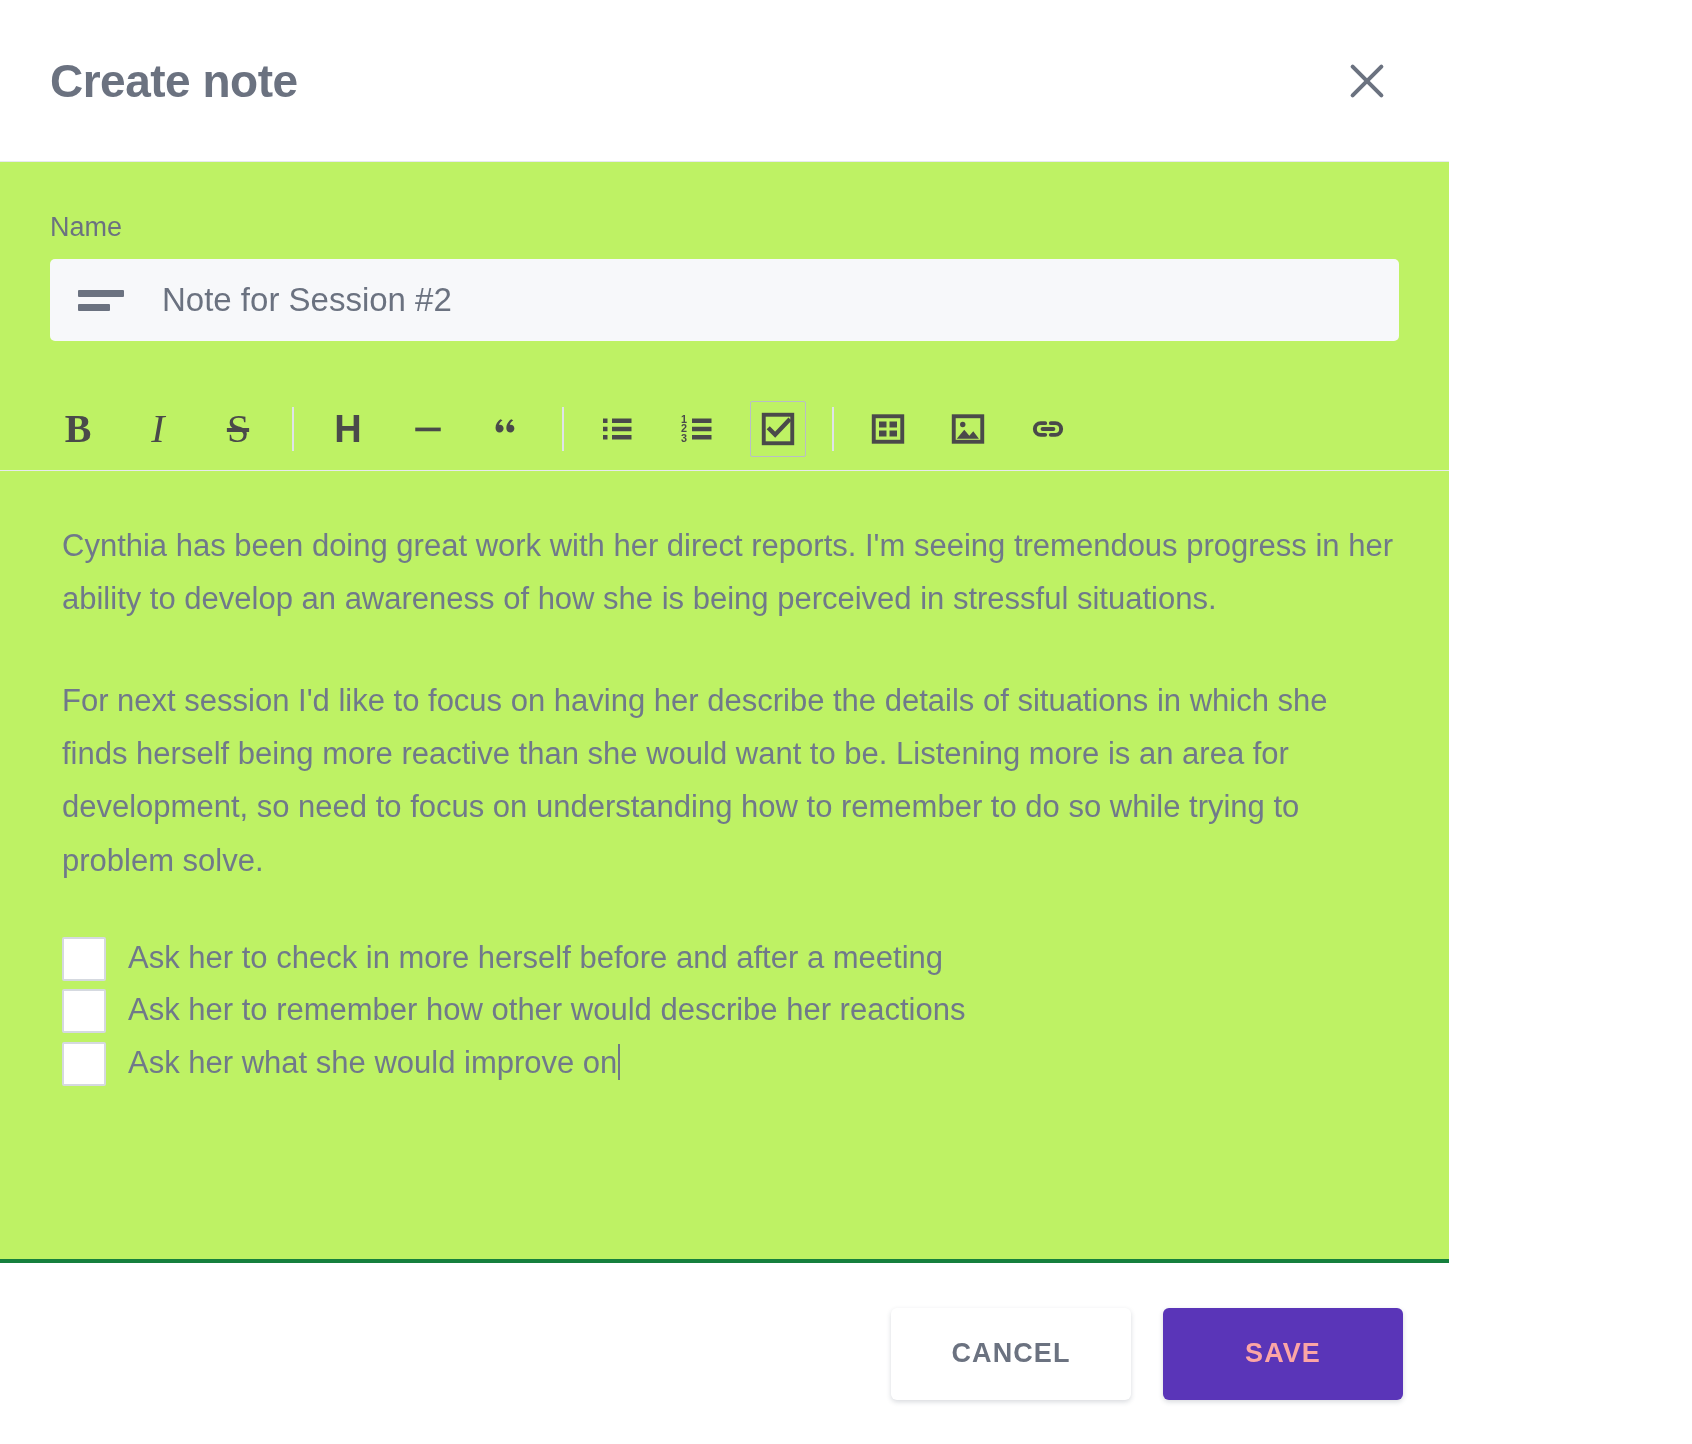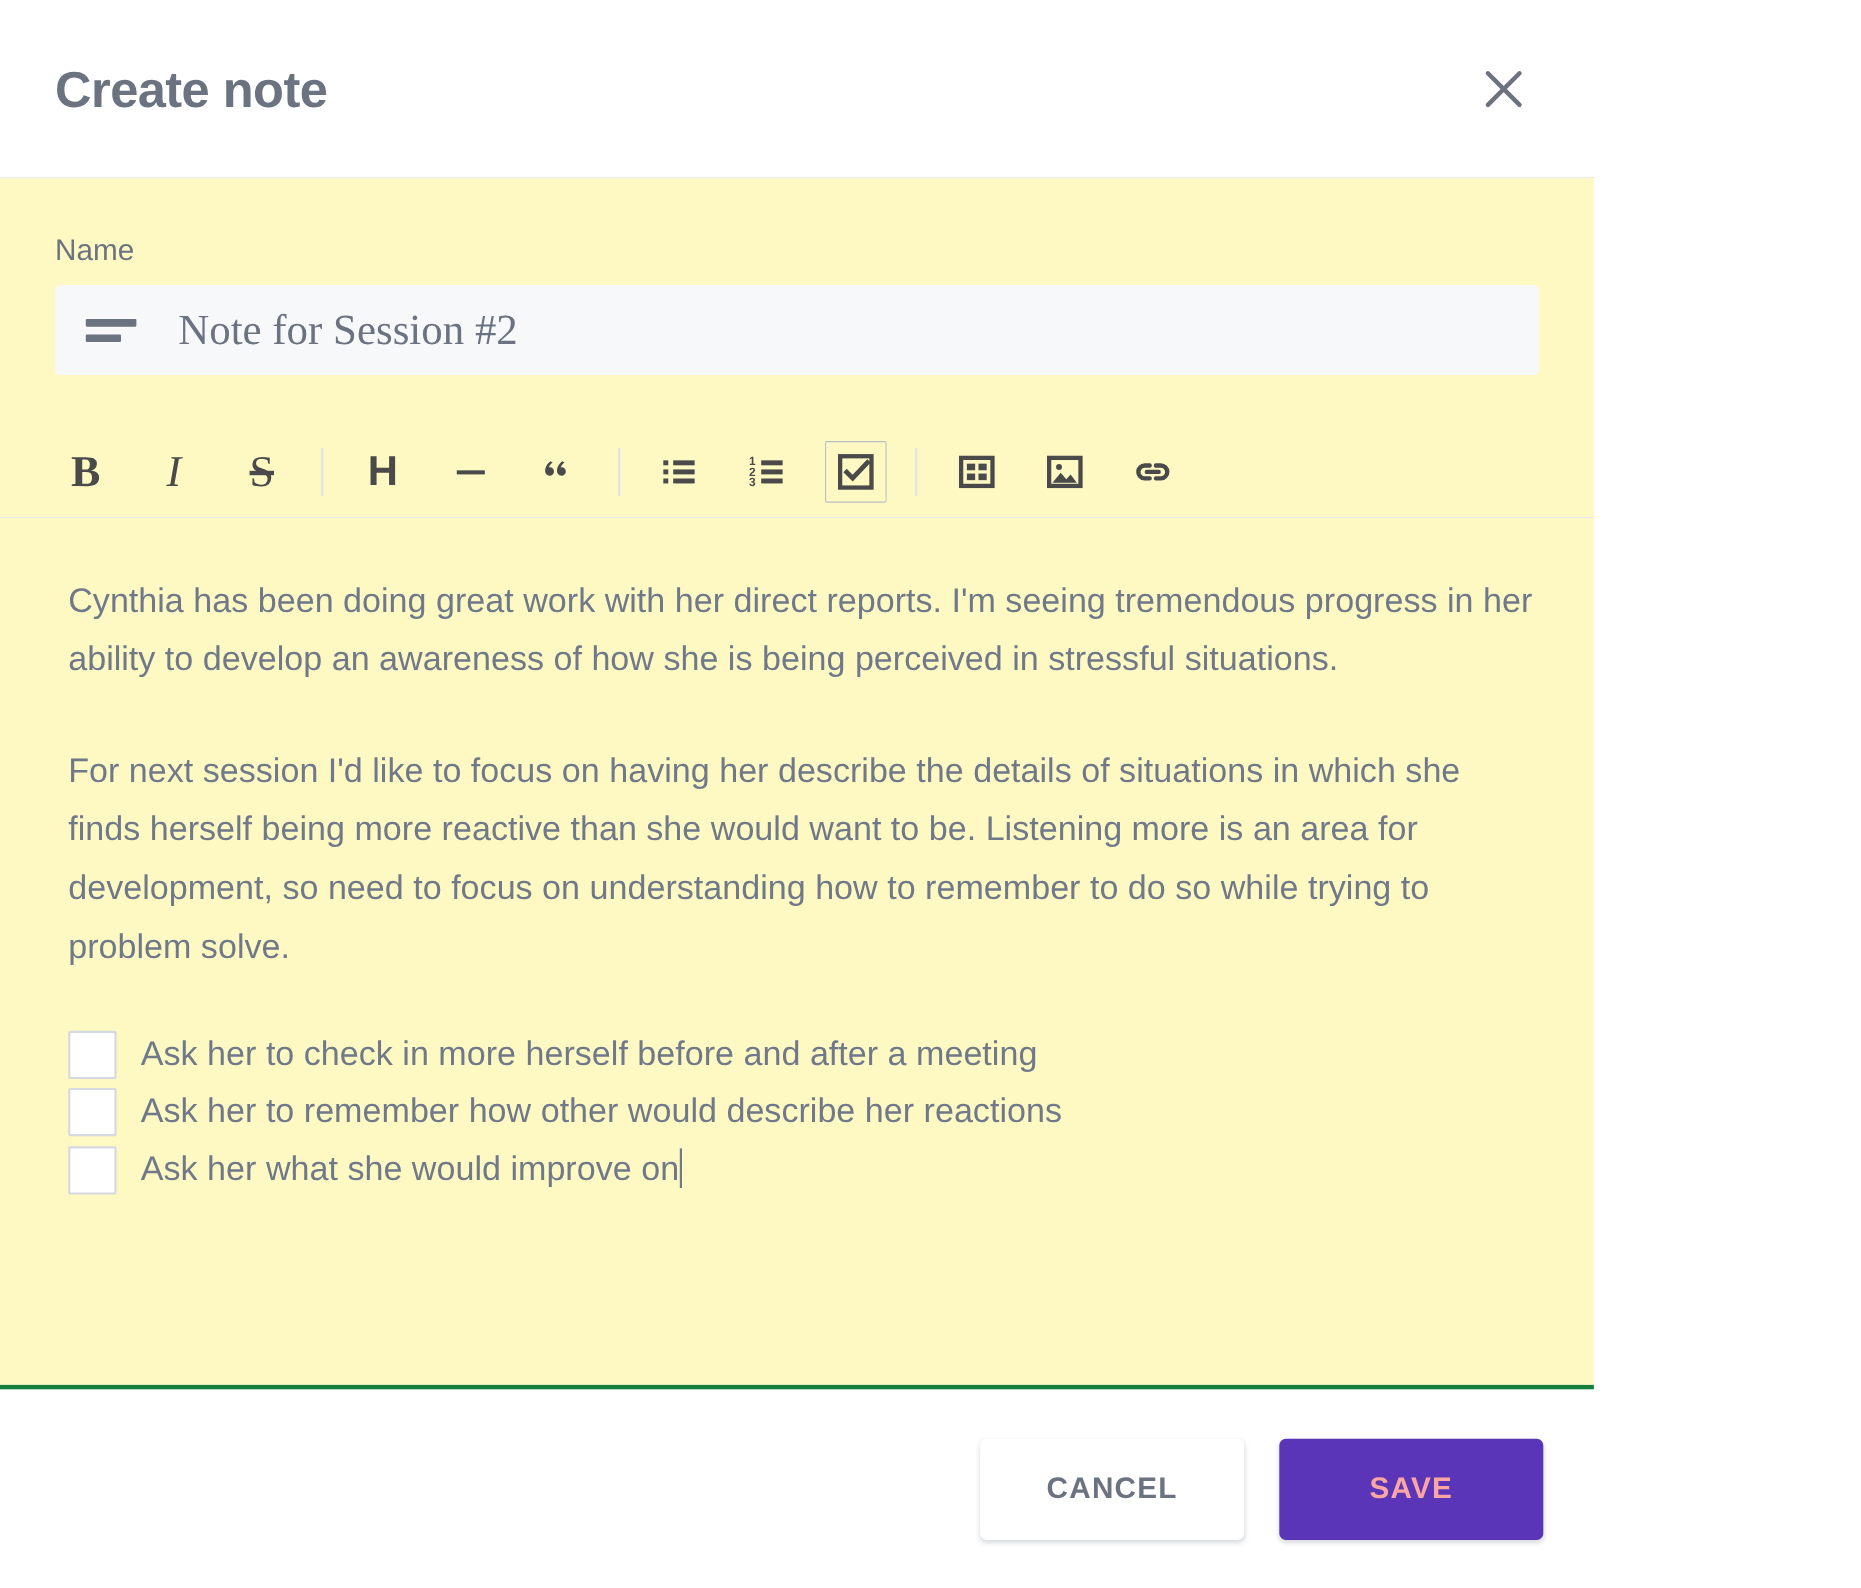--- a/index.html
+++ b/index.html
@@ -48,21 +48,21 @@
     border: none;
   }
   .close-btn svg { display: block; }
 
   
   .dlg-body {
     flex: 1 1 auto;
     display: flex;
     flex-direction: column;
     min-height: 0;
-    background: #fef9c3;
+    background: #bef264;
   }
 
   .field-block { padding: 52px 50px 0 50px; }
   .field-label {
     font-size: 27px;
     color: #6b7280;
     font-weight: 400;
     margin-bottom: 18px;
     line-height: 1;
   }
@@ -84,22 +84,22 @@
     margin-right: 38px;
   }
   .name-icon i { display: block; height: 7px; background: #6b7280; border-radius: 1px; }
   .name-icon i.l1 { width: 46px; }
   .name-icon i.l2 { width: 32px; }
   .name-input {
     flex: 1 1 auto;
     border: none;
     outline: none;
     background: transparent;
-    font-family: Liberation Serif, serif;
-    font-size: 39px;
+    font-family: Liberation Sans, sans-serif;
+    font-size: 33px;
     color: #6b7280;
     padding: 0;
   }
   .name-input::placeholder { color: #9aa3ae; }
 
   
   .toolbar {
     height: 84px;
     margin-top: 46px;
     display: flex;

